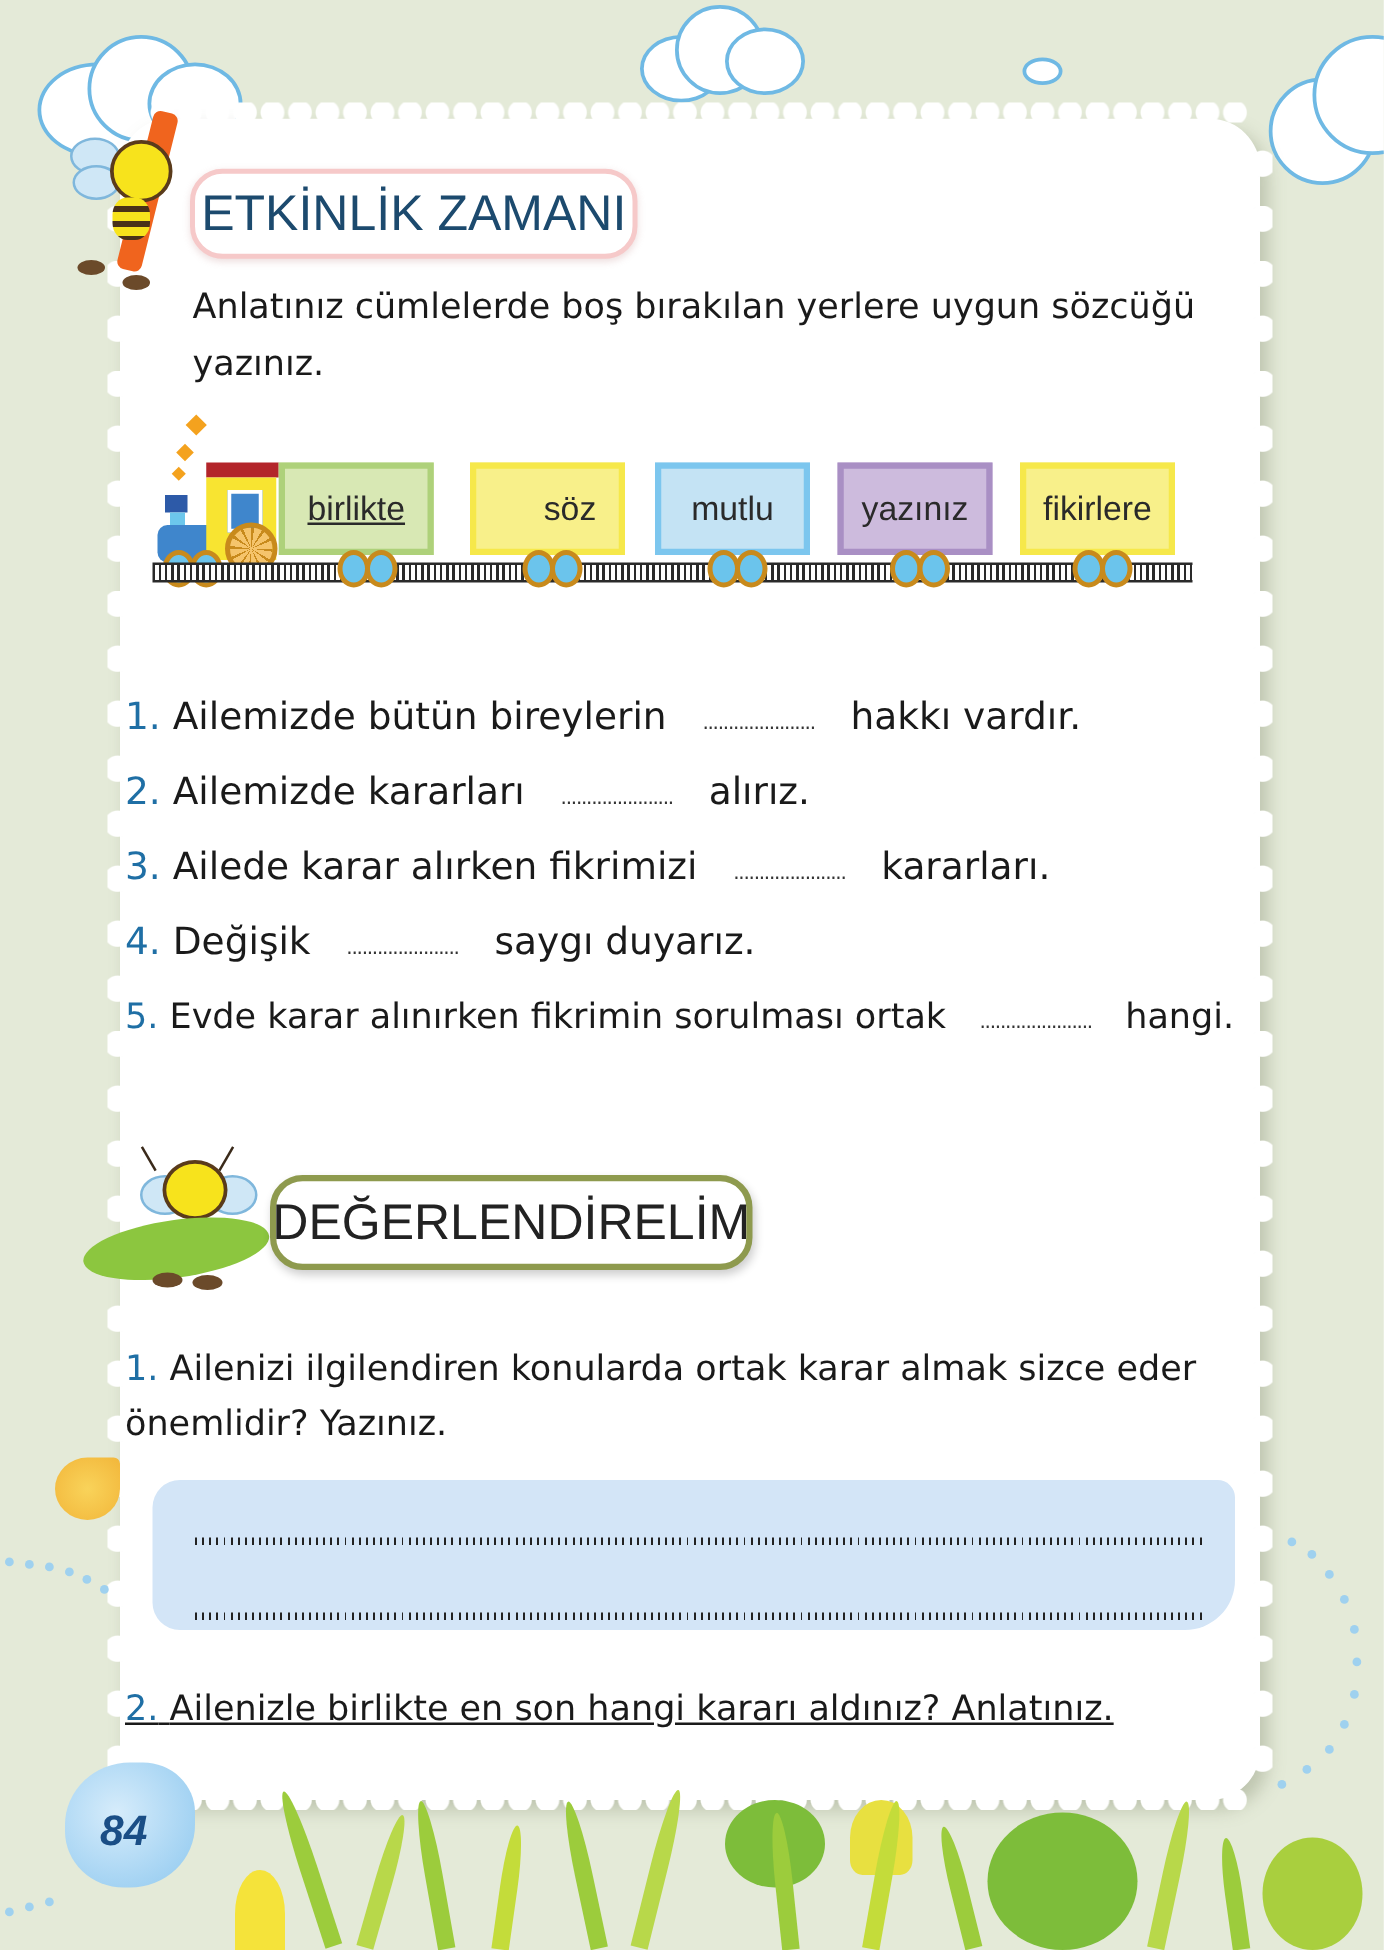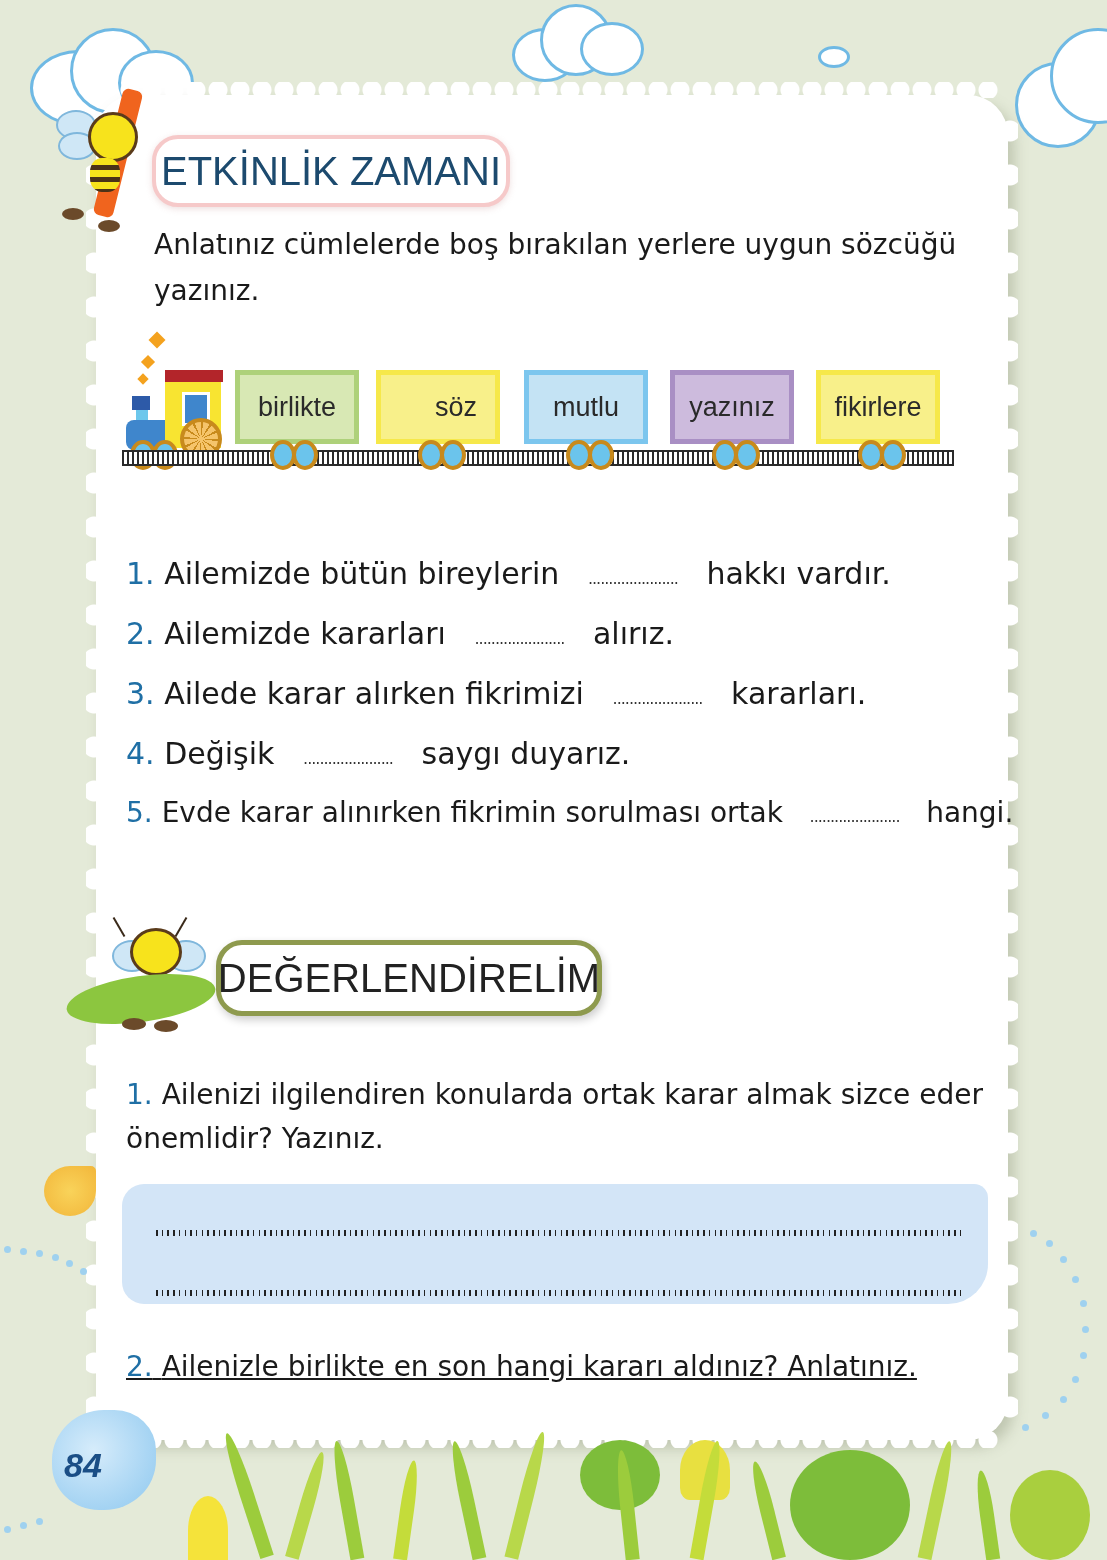--- a/index.html
+++ b/index.html
@@ -42,21 +42,21 @@
   }
   .title2 {
     left:216px; top:940px; width:376px; height:66px;
     border:5px solid #8e9a4e; color:#222; font-size:40px;
     box-shadow: 2px 4px 8px rgba(0,0,0,0.2);
   }
   .instr {
     position:absolute; left:154px; top:222px; width:820px;
     font-size:28px; line-height:46px; color:#1a1a1a;
   }
-  .text-line { position:absolute; left:100px; font-size:30px; color:#1a1a1a; white-space:nowrap;margin-left:26px; }
+  .text-line { position:absolute; left:100px; font-size:30px; color:#1a1a1a; white-space:nowrap; }
   .num { color:#1f6fa5; }
   .blank { color:#333; letter-spacing:-1px; font-size:16px; vertical-align:baseline; }
 
   
   .rail {
     position:absolute; left:122px; top:450px; width:832px; height:12px;
     background:repeating-linear-gradient(90deg,#2a2a2a 0 2px,#fff 2px 5px);
     border-top:2px solid #2a2a2a; border-bottom:2px solid #2a2a2a;
   }
   .wagon {
@@ -84,21 +84,21 @@
   .wing { position:absolute; background:#cfe7f6; border:2px solid #7fb7dc; border-radius:50%; }
   .pencil { position:absolute; width:20px; height:130px; background:#f0641e; border-radius:6px; transform:rotate(14deg); }
   .leaf { position:absolute; width:150px; height:46px; background:#8cc63f; border-radius:50%; transform:rotate(-8deg); }
 
   .butterfly {
     position:absolute; left:52px; top:1410px; width:104px; height:100px;
     background:radial-gradient(ellipse at 40% 40%, #d6ecfb, #8ec8ef);
     border-radius:50% 40% 50% 45%;
   }
   .page-num {
-    position:absolute; left:64px; top:1446px; font-family:"Liberation Sans", sans-serif;
+    position:absolute; left:80px; top:1446px; font-family:"Liberation Sans", sans-serif;
     font-weight:bold; font-size:34px; color:#1a4e86; font-style:italic;text-align:center;
   }
   .grass { position:absolute; bottom:0; width:14px; background:#9ccc3c; border-radius:50% 50% 0 0; }
   .flower { position:absolute; border-radius:50%; }
   .dotpath { position:absolute; width:7px; height:7px; border-radius:50%; background:#9fd1ef; }
 </style>
 </head>
 <body>
 
 <div>
@@ -150,21 +150,21 @@
     <div style="position:absolute;left:136px;top:410px;width:12px;height:14px;background:#6cc7ec;"></div>
     <div style="position:absolute;left:126px;top:420px;width:40px;height:30px;background:#3f86cc;border-radius:8px 0 0 8px;"></div>
     <div style="position:absolute;left:165px;top:370px;width:58px;height:12px;background:#b3252a;"></div>
     <div style="position:absolute;left:165px;top:382px;width:56px;height:66px;background:#f8e431;"></div>
     <div style="position:absolute;left:182px;top:392px;width:22px;height:28px;background:#3f86cc;border:3px solid #fff;"></div>
     <div style="position:absolute;left:180px;top:418px;width:34px;height:34px;border-radius:50%;border:4px solid #c88a1c;background:repeating-conic-gradient(#c88a1c 0 8deg,#f5c46b 8deg 30deg);"></div>
     <div class="wheel" style="left:130px;top:440px;"></div>
     <div class="wheel" style="left:152px;top:440px;"></div>
   </div>
 
-  <div class="wagon" style="left: 235px; background: rgb(216, 232, 180); border-color: rgb(174, 209, 122);">
+  <div class="wagon" style="left: 223px; background: rgb(216, 232, 180); border-color: rgb(174, 209, 122); text-decoration: underline;">
     <span>birlikte</span>
   </div>
   <div class="wagon" style="left: 376px; background: rgb(248, 240, 138); border-color: rgb(246, 232, 74); padding-left: 36px;">
     <span>söz</span>
   </div>
   <div class="wagon" style="left: 524px; background: rgb(196, 227, 244); border-color: rgb(124, 198, 238);">
     <span>mutlu</span>
   </div>
   <div class="wagon" style="left: 670px; background: rgb(205, 187, 221); border-color: rgb(169, 143, 196);">
     <span>yazınız</span>

